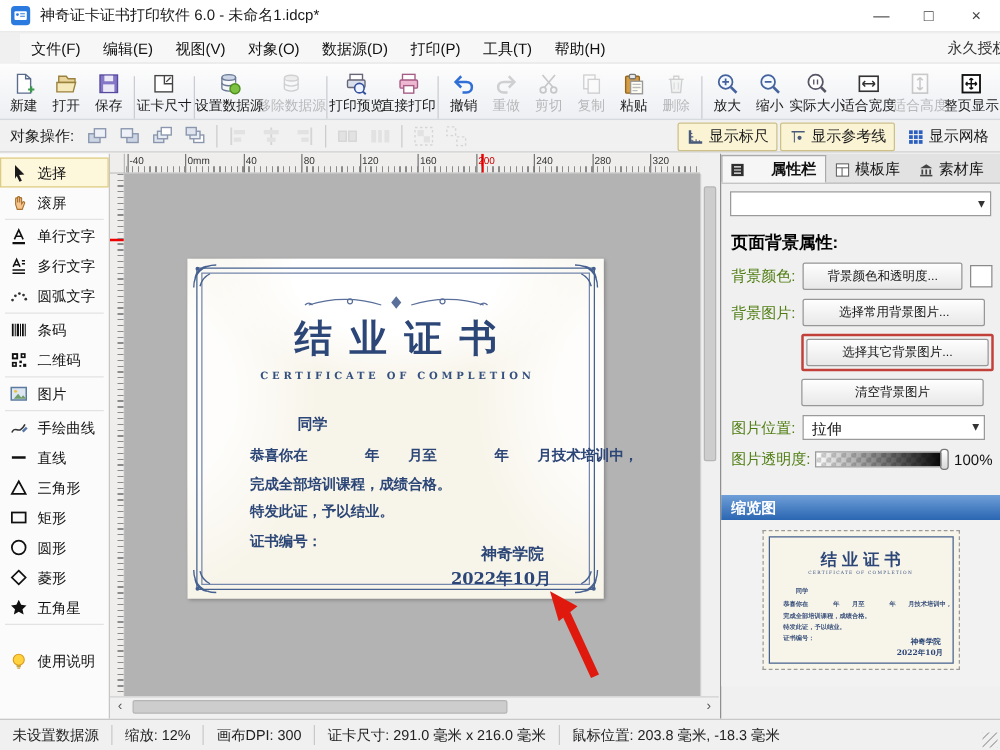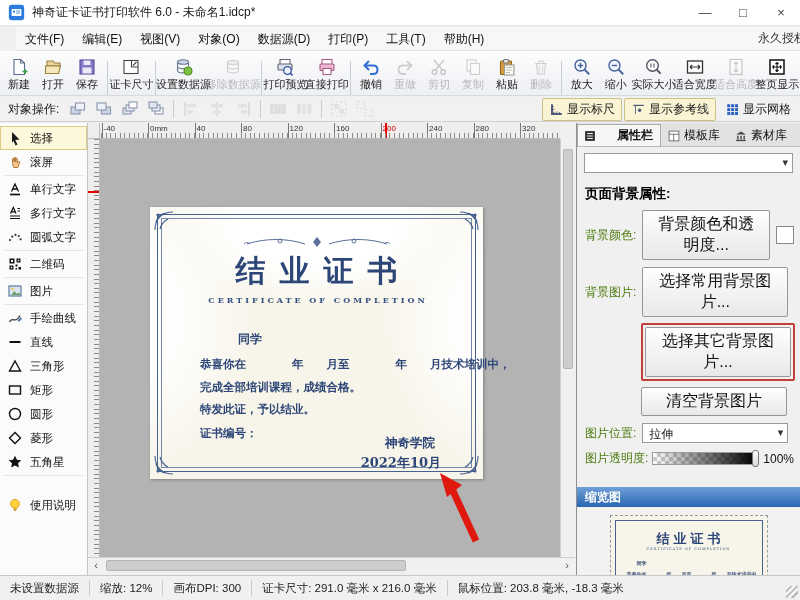--- a/index.html
+++ b/index.html
@@ -101,21 +101,21 @@
   .panel { position:absolute; left:576px; top:123px; width:224px; height:452px; background:#f0f0f0; border-left:1px solid #8f8f8f; }
   .panel-tabs { display:flex; align-items:flex-end; height:24px; background:#e2e2e2; border-bottom:1px solid #bbb; }
   .ptab { display:flex; align-items:center; gap:3px; padding:3px 7px 3px 5px; font-size:12px; color:#111; border:1px solid transparent; border-bottom:none; height:22px; white-space:nowrap; }
   .ptab.active { background:#f6f6f6; border-color:#aaa; font-weight:bold;gap:20px; }
   .ptab .ic { width:14px; height:14px; }
   .combo { margin:6px 7px 0 7px; height:20px; background:#fff; border:1px solid #9a9a9a; position:relative; }
   .combo .caret { position:absolute; right:4px; top:2px; font-size:11px; color:#333; }
   .panel-heading { margin:12px 0 4px 8px; font-size:13.5px; font-weight:bold; color:#000; }
   .prow { display:flex; align-items:center; margin:7px 6px 0 8px; }
   .prow .plabel { font-size:12px; color:#4d7c0f; white-space:nowrap; }
-  .pbtn { background:linear-gradient(#fefefe,#e8e8e8); border:1px solid #979797; border-radius:2px; font-size:16px; color:#111; text-align:center; padding:3px 12px; font-family:inherit; }
+  .pbtn { background:linear-gradient(#fefefe,#e8e8e8); border:1px solid #979797; border-radius:2px; font-size:10px; color:#111; text-align:center; padding:3px 12px; font-family:inherit; }
   .btn-bgcolor { width:128px; margin-left:6px; }
   .swatch { width:18px; height:18px; background:#fff; border:1px solid #8a8a8a; margin-left:6px; }
   .btn-common { width:146px; margin-left:6px; }
   .red-box { margin:6px 6px 0 64px; border:2px solid #c2403a; border-radius:2px; padding:2px; width:154px; }
   .red-box .pbtn { width:100%; }
   .btn-clear { width:146px; margin-left:64px; margin-top:6px; display:block; }
   .pos-select { width:146px; height:20px; margin-left:6px; background:#fff; border:1px solid #9a9a9a; position:relative; font-size:12px; padding:2px 0 0 6px; }
   .pos-select .caret { position:absolute; right:4px; top:2px; font-size:11px; color:#333; }
   .opacity-slider { position:relative; width:118px; height:13px; margin-left:4px; border:1px solid #999;
      background-image:linear-gradient(to right, rgba(0,0,0,0), #000),
@@ -467,20 +467,33 @@
               <circle cx="3" cy="11" r="1.1"></circle>
               <circle cx="5.3" cy="7.6" r="1.1"></circle>
               <circle cx="8.5" cy="5.8" r="1.1"></circle>
               <circle cx="11.8" cy="7" r="1.1"></circle>
               <circle cx="13.6" cy="10.3" r="1.1"></circle>
             </g>
           </svg></span>
         <span>圆弧文字</span>
       </div>
       <div class="tool-sep"></div>
+      <div class="tool-item">
+        <span class="ic"><svg width="100%" height="100%" viewBox="0 0 16 16" fill="none" stroke-width="1.2">
+            <g fill="#111">
+              <rect x="2.5" y="3" width="1.4" height="10"></rect>
+              <rect x="4.8" y="3" width=".8" height="10"></rect>
+              <rect x="6.4" y="3" width="1.8" height="10"></rect>
+              <rect x="9" y="3" width=".8" height="10"></rect>
+              <rect x="10.6" y="3" width="1.4" height="10"></rect>
+              <rect x="12.8" y="3" width=".8" height="10"></rect>
+            </g>
+          </svg></span>
+        <span>条码</span>
+      </div>
       <div class="tool-item">
         <span class="ic"><svg width="100%" height="100%" viewBox="0 0 16 16" fill="none" stroke-width="1.2">
             <g fill="#111">
               <rect x="2.5" y="2.5" width="5" height="5"></rect>
               <rect x="9.5" y="2.5" width="4" height="4"></rect>
               <rect x="2.5" y="9.5" width="4" height="4"></rect>
               <rect x="8.5" y="8.5" width="2" height="2"></rect>
               <rect x="11.5" y="11" width="2.5" height="2.5"></rect>
               <rect x="8.5" y="12" width="1.5" height="1.5"></rect>
             </g>

